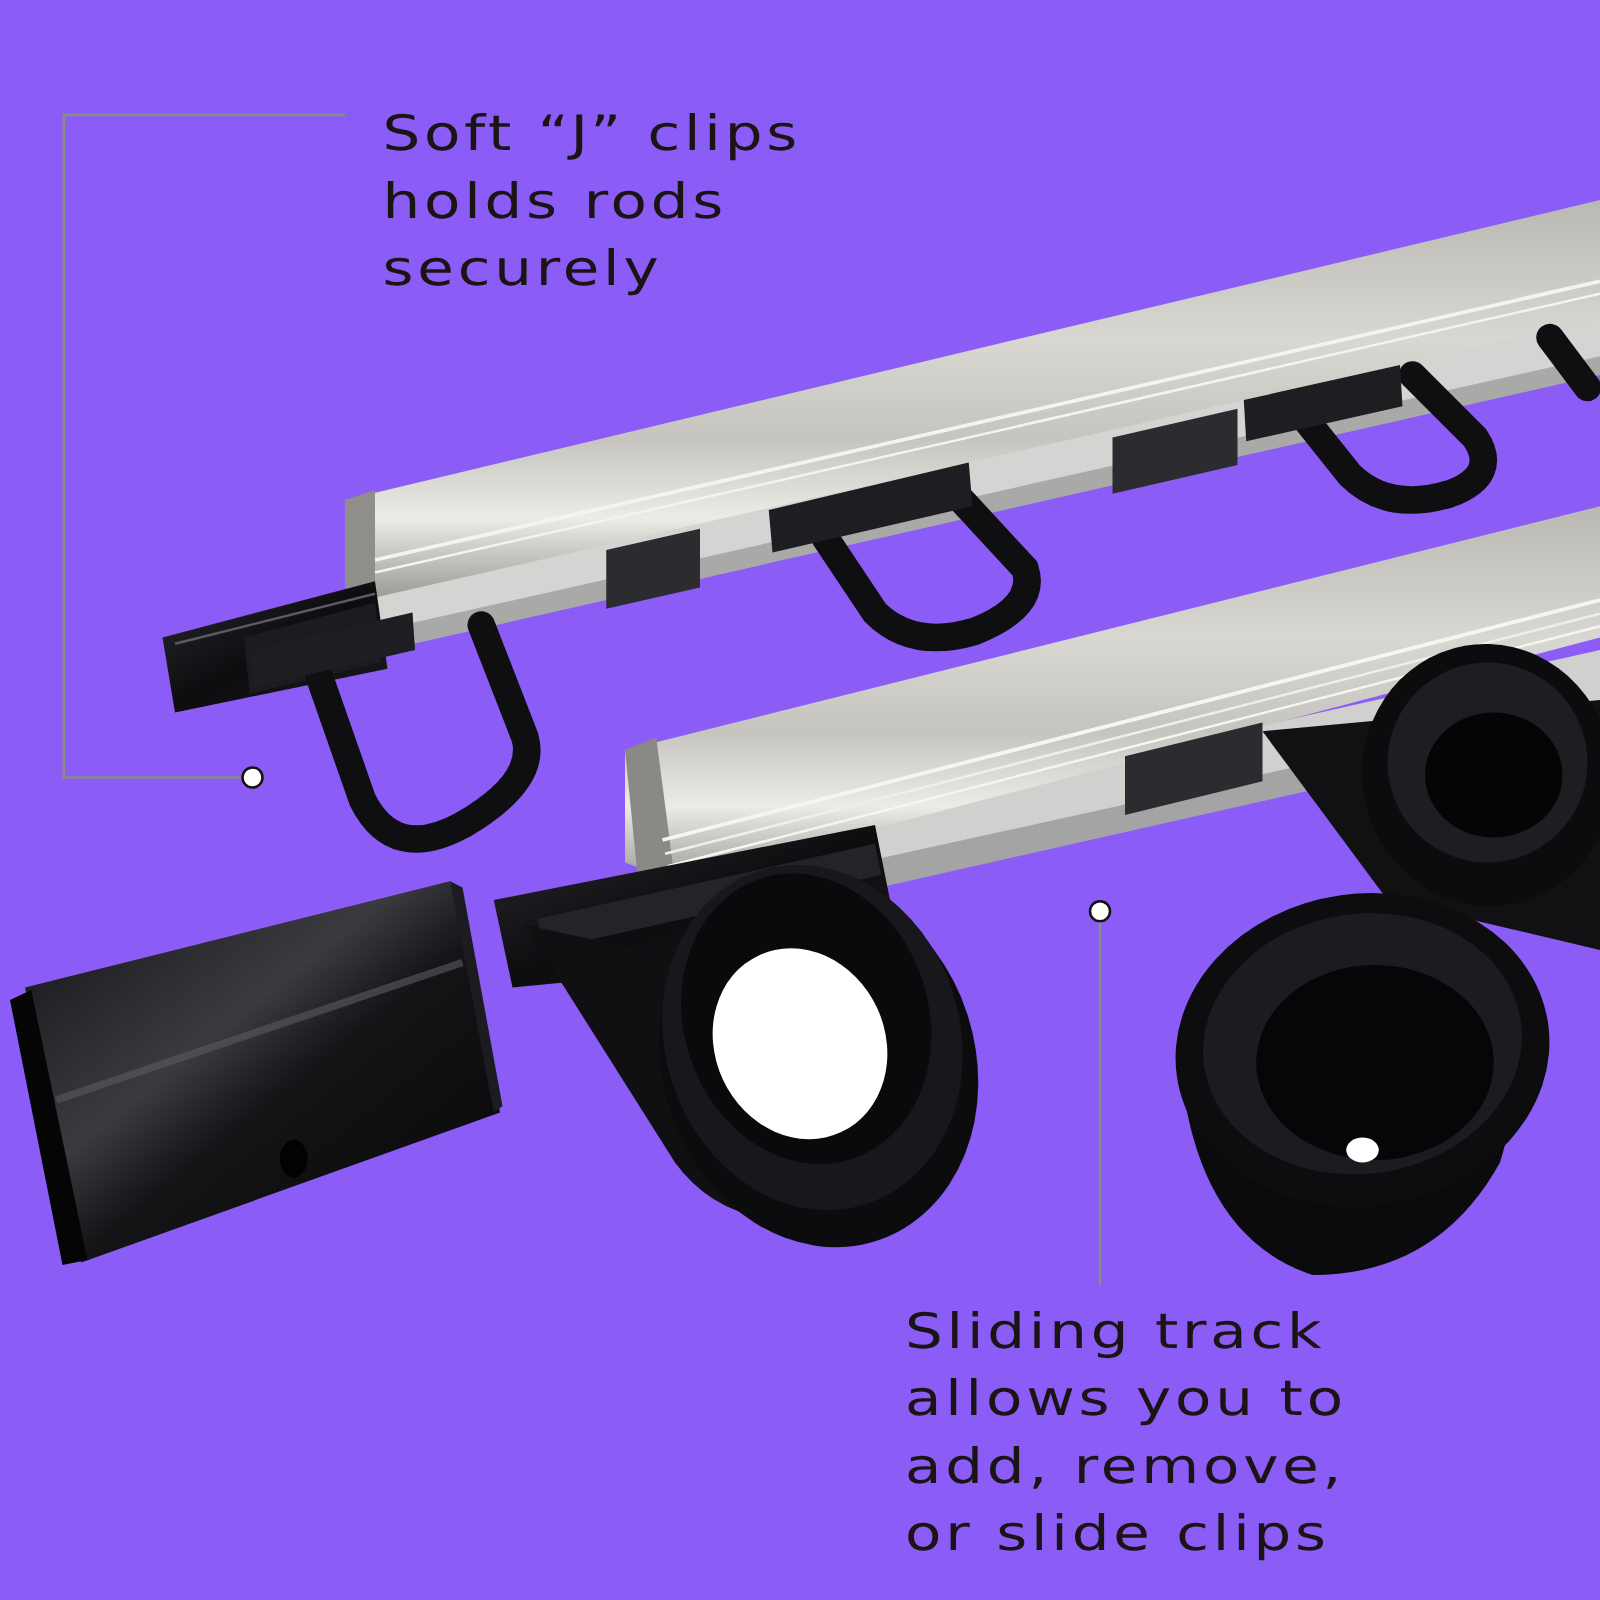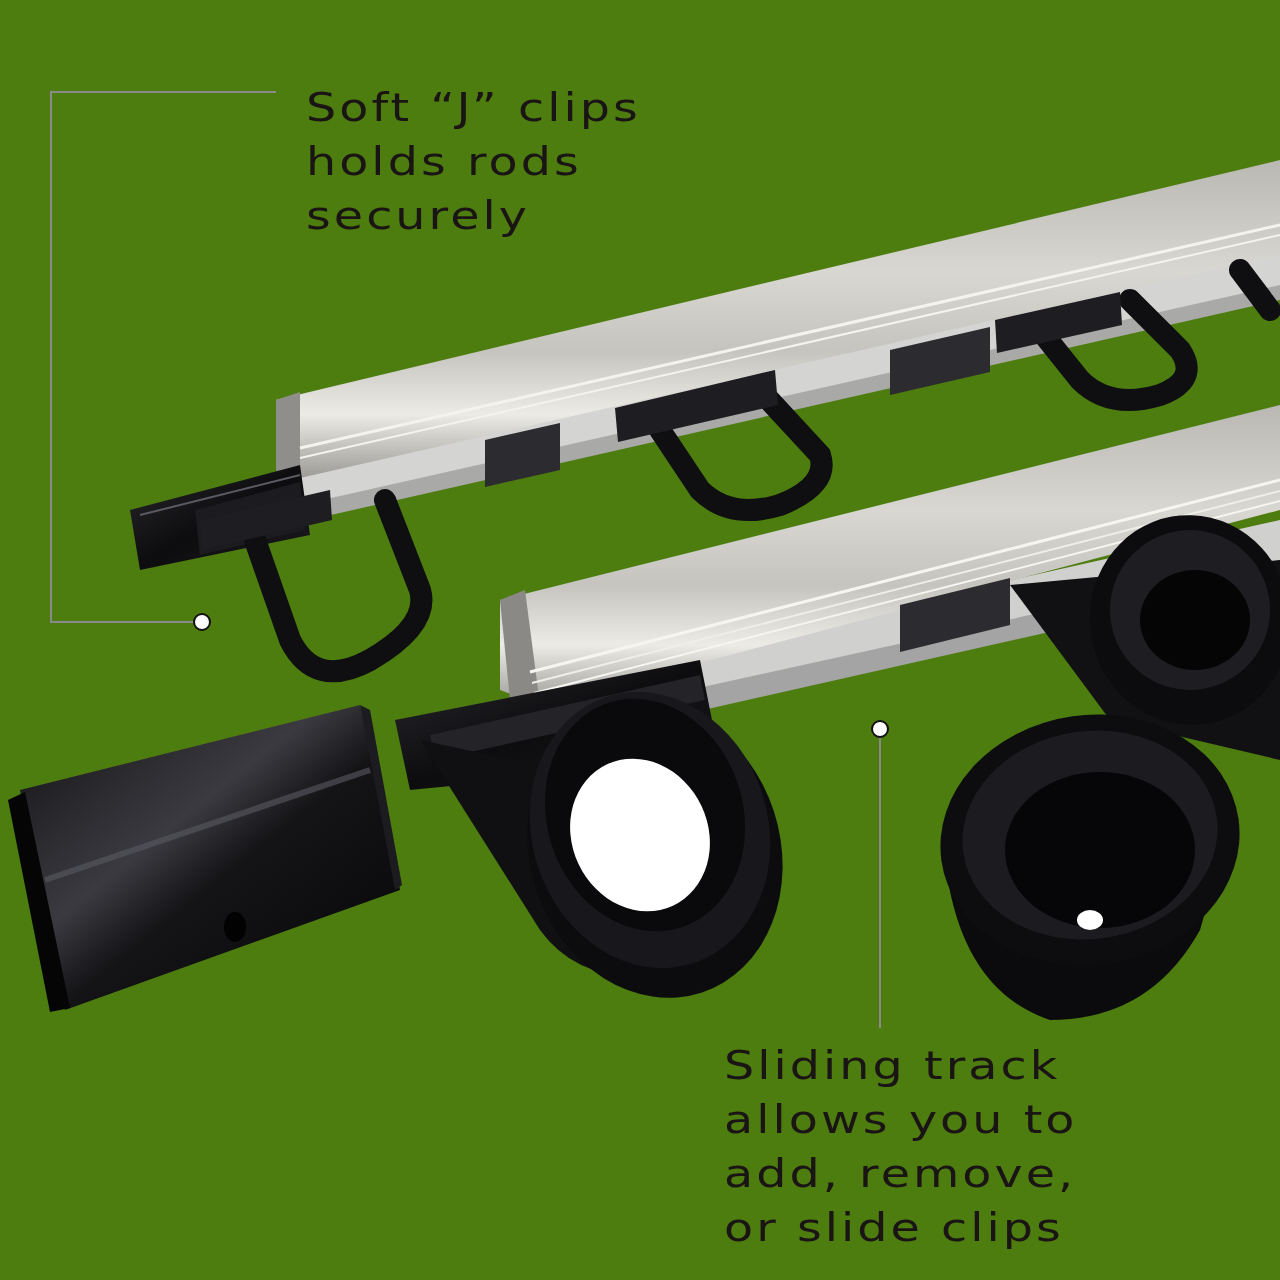--- a/index.html
+++ b/index.html
@@ -1,18 +1,18 @@
 <!DOCTYPE html>
 <html><head>
 <meta charset="utf-8">
 <style>
   html, body { margin: 0; padding: 0; background: #ffffff; }
   #stage {
     position: relative; width: 1280px; height: 1280px; overflow: hidden;
-    background: #4d7c0f;
+    background: #8b5cf6;
   }
   #photo { position: absolute; left: 0; top: 0; width: 1280px; height: 1280px; }
   .callout-text {
     position: absolute;
     font-family: "DejaVu Sans", sans-serif;
     color: #1a1414;
     font-size: 39px;
     line-height: 54px;
     letter-spacing: 2.5px;
     transform: scaleX(1.22);

